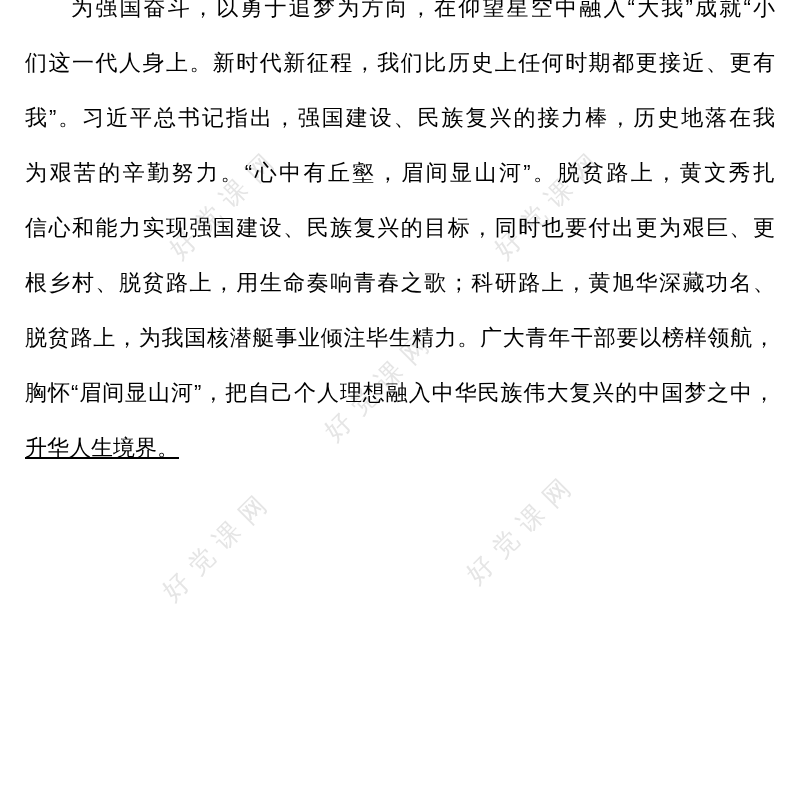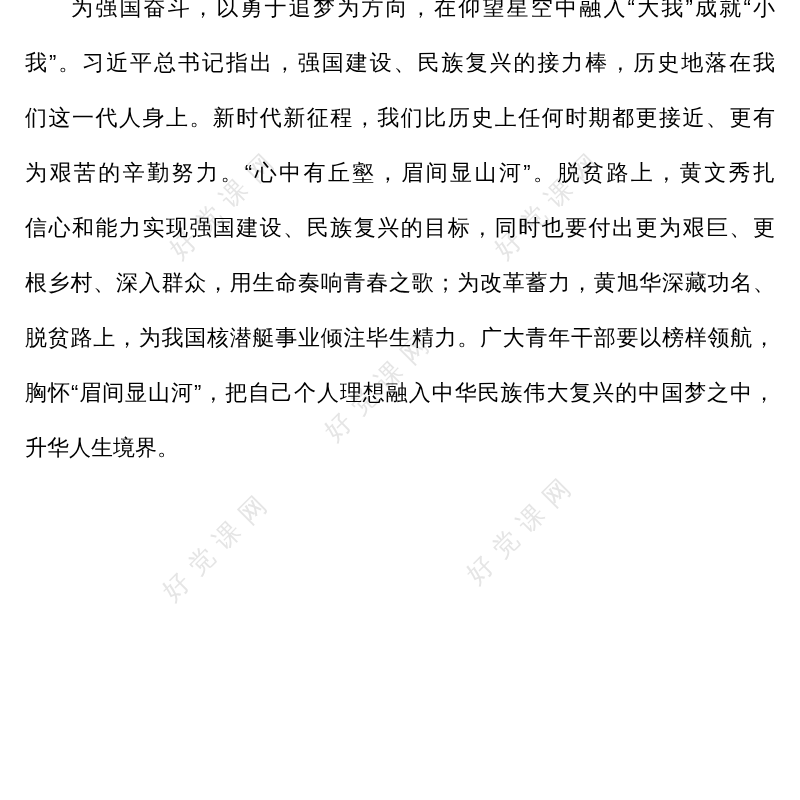--- a/index.html
+++ b/index.html
@@ -47,41 +47,41 @@
   .line {
     height: 55px;
     line-height: 55px;
     text-align: justify;
     text-align-last: justify;
     text-justify: inter-character;
     overflow: hidden;
     white-space: nowrap;
   }
   .line.indent { padding-left: 46px; }
-  .line.para-end { text-align-last: left; }
+  .line.para-end { text-align-last: left; text-decoration: underline; }
   .para2 { margin-top: 48px; }
 </style>
 </head>
 <body>
 
 <div class="page">
 
   <span class="watermark" style="left:225px; top:203px;">好党课网</span>
   <span class="watermark" style="left:550px; top:203px;">好党课网</span>
   <span class="watermark" style="left:380px; top:385px;">好党课网</span>
   <span class="watermark" style="left:218px; top:545px;">好党课网</span>
   <span class="watermark" style="left:522px; top:528px;">好党课网</span>
 
   <div class="content">
     <div class="para">
       <div class="line indent">为强国奋斗，以勇于追梦为方向，在仰望星空中融入“大我”成就“小</div>
+      <div class="line">们这一代人身上。新时代新征程，我们比历史上任何时期都更接近、更有</div>
       <div class="line">我”。习近平总书记指出，强国建设、民族复兴的接力棒，历史地落在我</div>
-      <div class="line">们这一代人身上。新时代新征程，我们比历史上任何时期都更接近、更有</div>
       <div class="line">为艰苦的辛勤努力。“心中有丘壑，眉间显山河”。脱贫路上，黄文秀扎</div>
       <div class="line">信心和能力实现强国建设、民族复兴的目标，同时也要付出更为艰巨、更</div>
-      <div class="line">根乡村、深入群众，用生命奏响青春之歌；为改革蓄力，黄旭华深藏功名、</div>
+      <div class="line">根乡村、脱贫路上，用生命奏响青春之歌；科研路上，黄旭华深藏功名、</div>
       <div class="line">脱贫路上，为我国核潜艇事业倾注毕生精力。广大青年干部要以榜样领航，</div>
       <div class="line">胸怀“眉间显山河”，把自己个人理想融入中华民族伟大复兴的中国梦之中，</div>
       <div class="line para-end">升华人生境界。</div>
     </div>
   </div>
 
 </div>
 
 </body></html>

